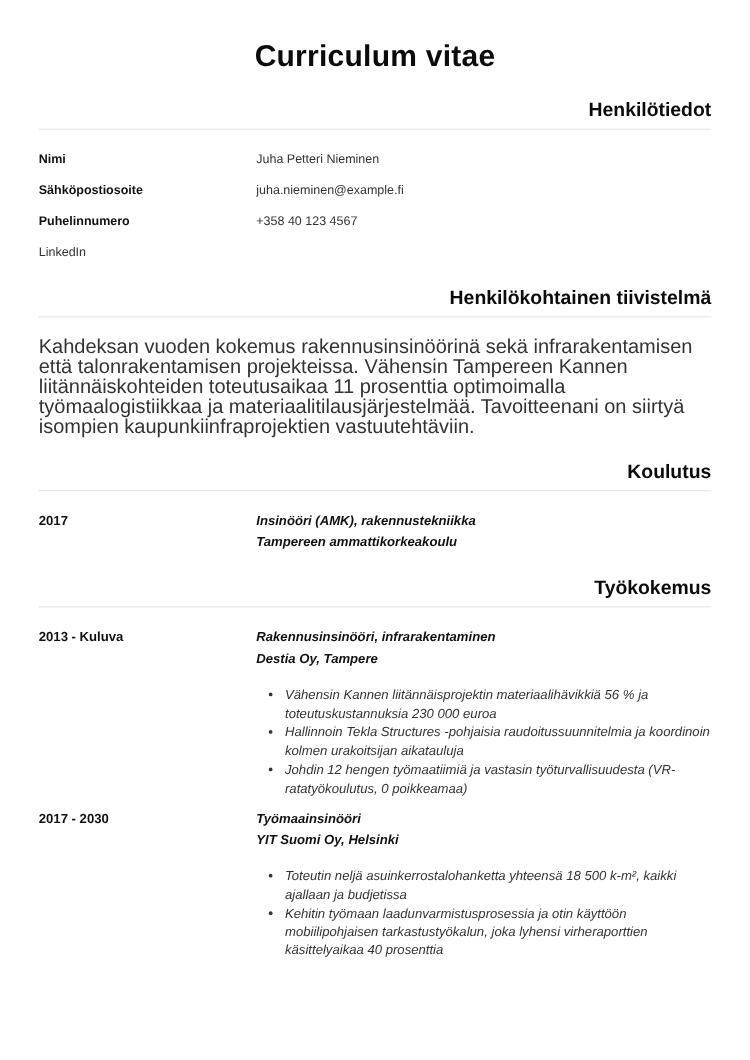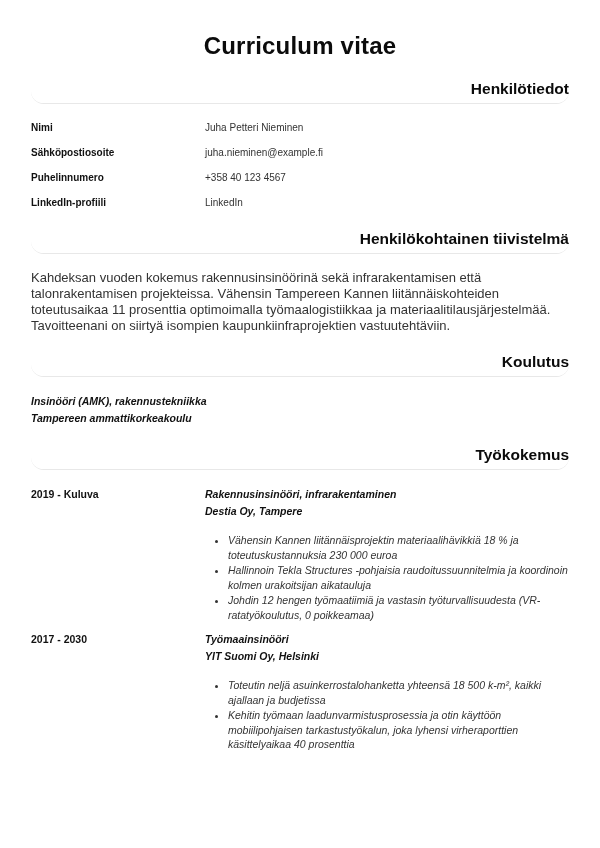--- a/index.html
+++ b/index.html
@@ -1,15 +1,15 @@
 <!DOCTYPE html>
 <html><head>
 <meta charset="utf-8">
 <style>
-  * { margin: 0; padding: 0; box-sizing: border-box; border-radius: 17px; }
+  * { margin: 0; padding: 0; box-sizing: border-box; }
   html, body { background: #ffffff; }
   body {
     width: 600px; height: 848px;
     font-family: "Liberation Sans", sans-serif;
     color: #333333;
     overflow: hidden;
   }
   .page { width: 600px; height: 848px; padding: 31px 31px 0 31px; background: #ffffff; }
 
   h1.cv-title {
@@ -28,21 +28,21 @@
   }
 
   .fields .field-row {
     display: flex;
     font-size: 10px; line-height: 16px;
     margin-bottom: 9px;
   }
   .field-label { flex: 0 0 174px; font-weight: bold; color: #111111; }
   .field-value { flex: 1; color: #333333; }
 
-  .summary-text { font-size: 13px; line-height: 16px; color: #333333; }
+  .summary-text { font-size: 16px; line-height: 16px; color: #333333; }
 
   .entry {
     display: flex;
     font-size: 10.5px;
     margin-bottom: 8px;
   }
   .entry-period { flex: 0 0 174px; font-weight: bold; color: #111111; line-height: 17px; }
   .entry-content { flex: 1; font-style: italic; }
   .entry-title, .entry-subtitle { font-weight: bold; color: #111111; line-height: 17px; }
   .entry-bullets {
@@ -73,54 +73,54 @@
     <div class="field-value">juha.nieminen@example.fi</div>
   </div>
 
   <div class="field-row">
     <div class="field-label">Puhelinnumero</div>
     <div class="field-value">+358 40 123 4567</div>
   </div>
 
 
   <div class="field-row">
-    <div class="field-label">LinkedIn-profiili</div>
     <div class="field-value">LinkedIn</div>
   </div>
 </div>
   </section>
 
   <section>
     <h2 class="section-heading">Henkilökohtainen tiivistelmä</h2>
     <p class="summary-text">Kahdeksan vuoden kokemus rakennusinsinöörinä sekä infrarakentamisen että talonrakentamisen projekteissa. Vähensin Tampereen Kannen liitännäiskohteiden toteutusaikaa 11 prosenttia optimoimalla työmaalogistiikkaa ja materiaalitilausjärjestelmää. Tavoitteenani on siirtyä isompien kaupunkiinfraprojektien vastuutehtäviin.</p>
   </section>
 
   <section>
     <h2 class="section-heading">Koulutus</h2>
     <div>
   <div class="entry">
+    <div class="entry-period">2017</div>
     <div class="entry-content">
       <div class="entry-title">Insinööri (AMK), rakennustekniikka</div>
       <div class="entry-subtitle">Tampereen ammattikorkeakoulu</div>
 
     </div>
   </div>
 </div>
   </section>
 
   <section>
     <h2 class="section-heading">Työkokemus</h2>
     <div>
   <div class="entry">
-    <div class="entry-period">2019 - Kuluva</div>
+    <div class="entry-period">2013 - Kuluva</div>
     <div class="entry-content">
       <div class="entry-title">Rakennusinsinööri, infrarakentaminen</div>
       <div class="entry-subtitle">Destia Oy, Tampere</div>
       <ul class="entry-bullets">
-              <li>Vähensin Kannen liitännäisprojektin materiaalihävikkiä 18 % ja toteutuskustannuksia 230 000 euroa</li>
+              <li>Vähensin Kannen liitännäisprojektin materiaalihävikkiä 56 % ja toteutuskustannuksia 230 000 euroa</li>
               <li>Hallinnoin Tekla Structures -pohjaisia raudoitussuunnitelmia ja koordinoin kolmen urakoitsijan aikatauluja</li>
               <li>Johdin 12 hengen työmaatiimiä ja vastasin työturvallisuudesta (VR-ratatyökoulutus, 0 poikkeamaa)</li>
             </ul>
     </div>
   </div>
 
   <div class="entry">
     <div class="entry-period">2017 - 2030</div>
     <div class="entry-content">
       <div class="entry-title">Työmaainsinööri</div>

